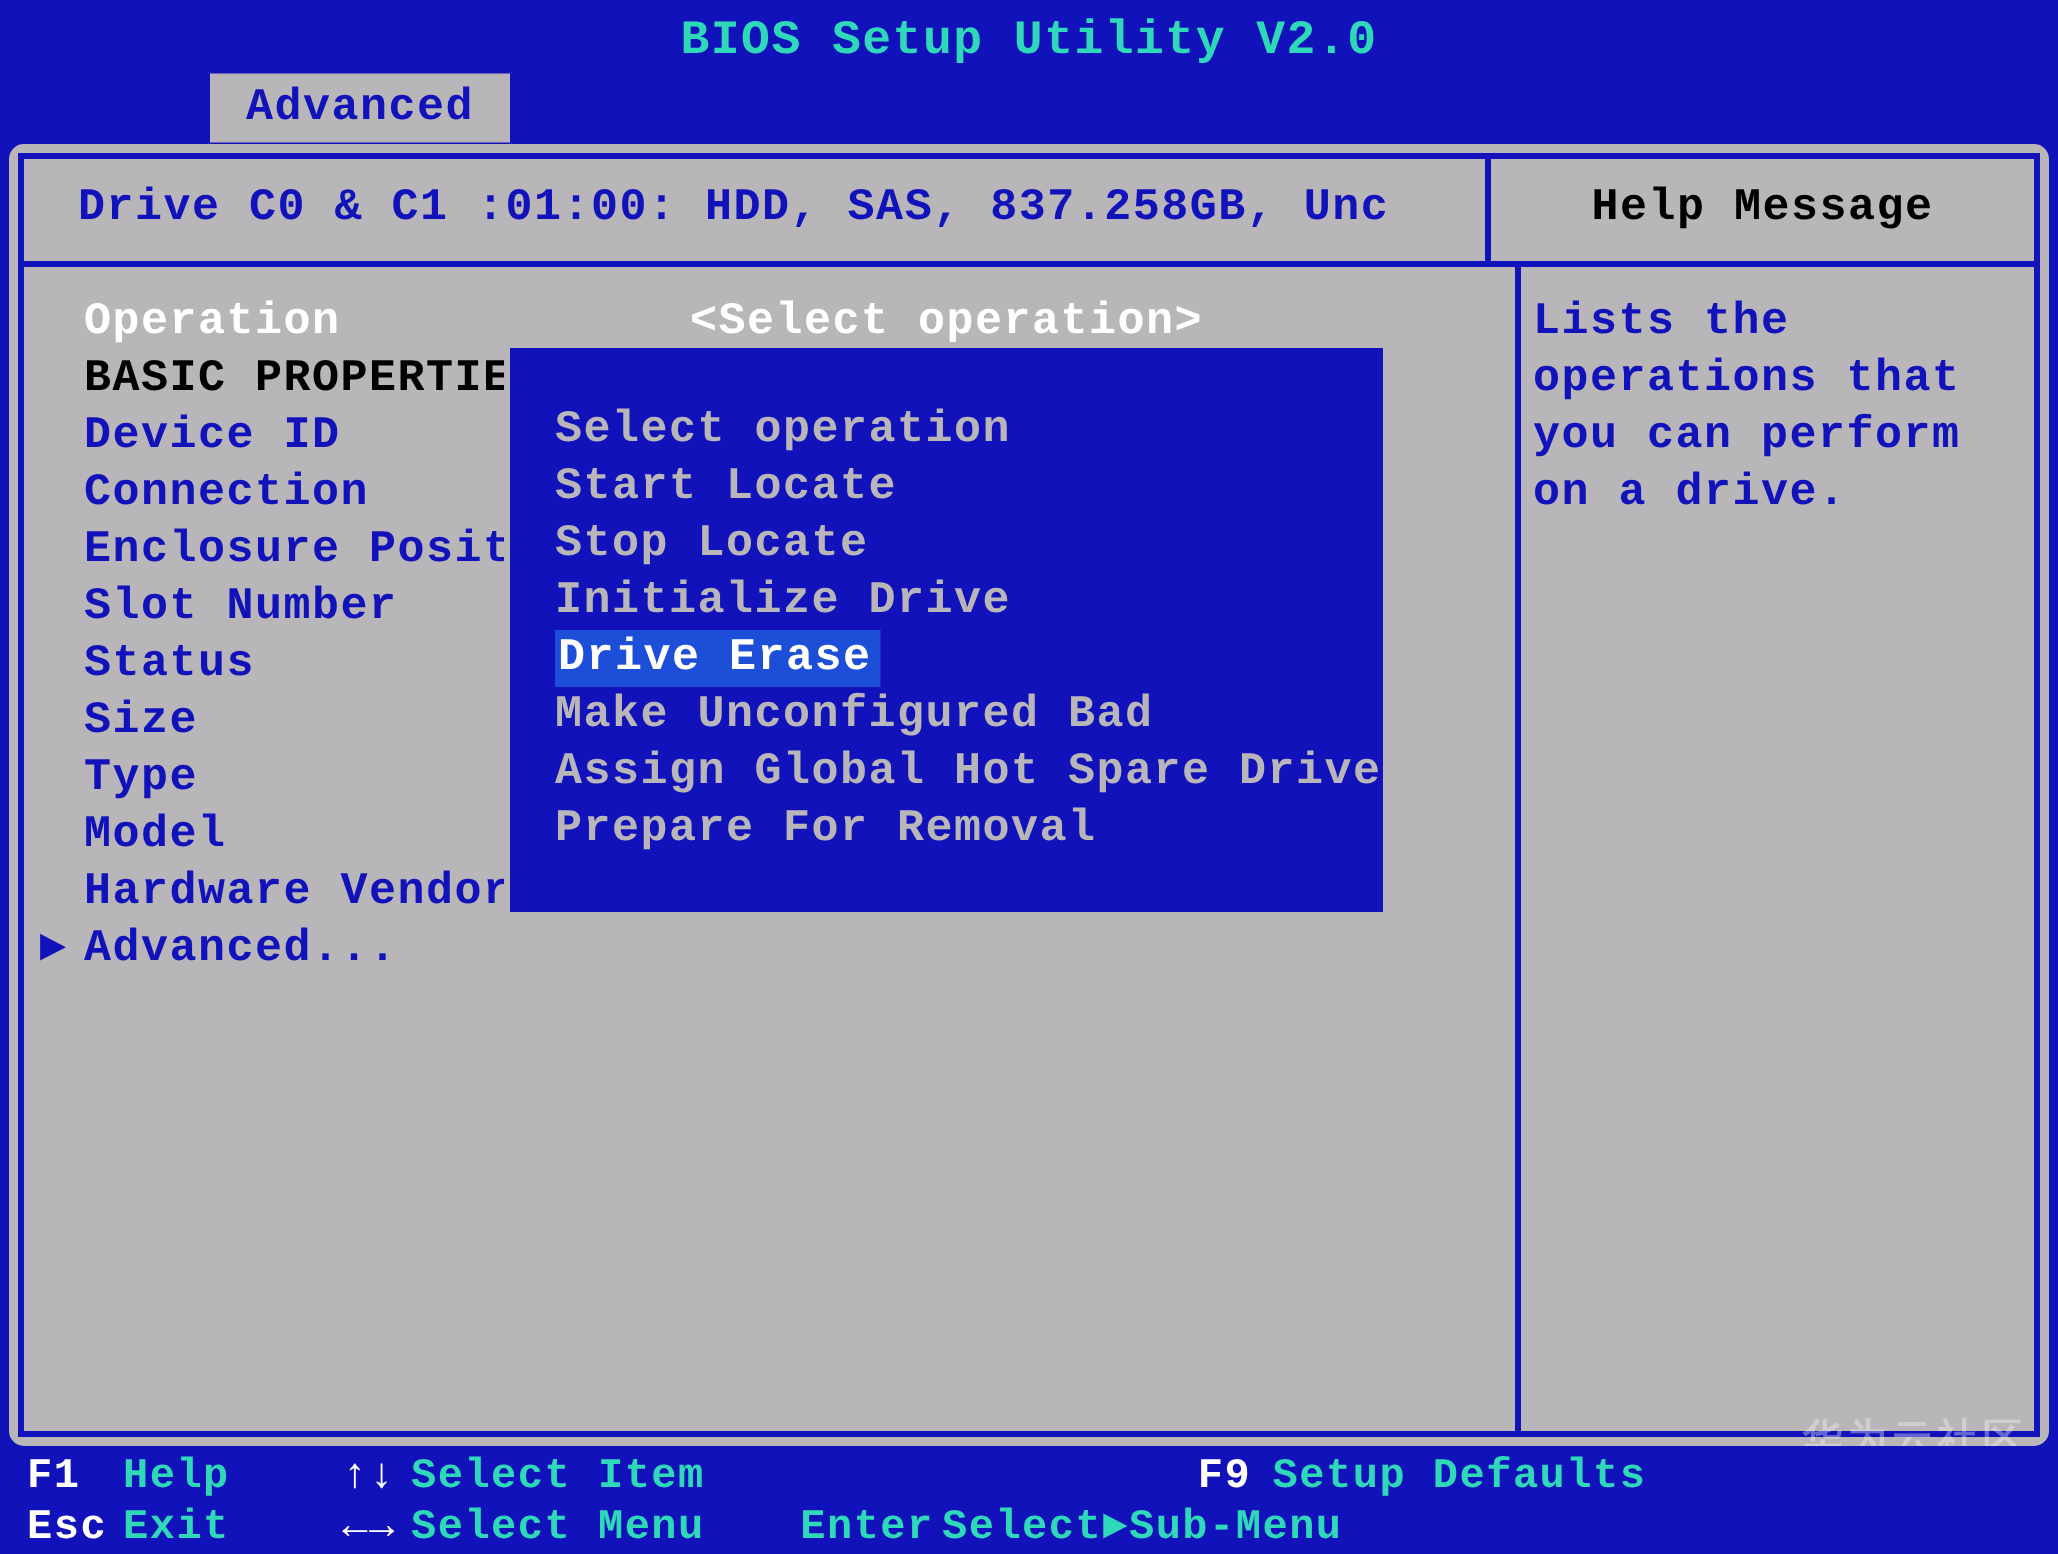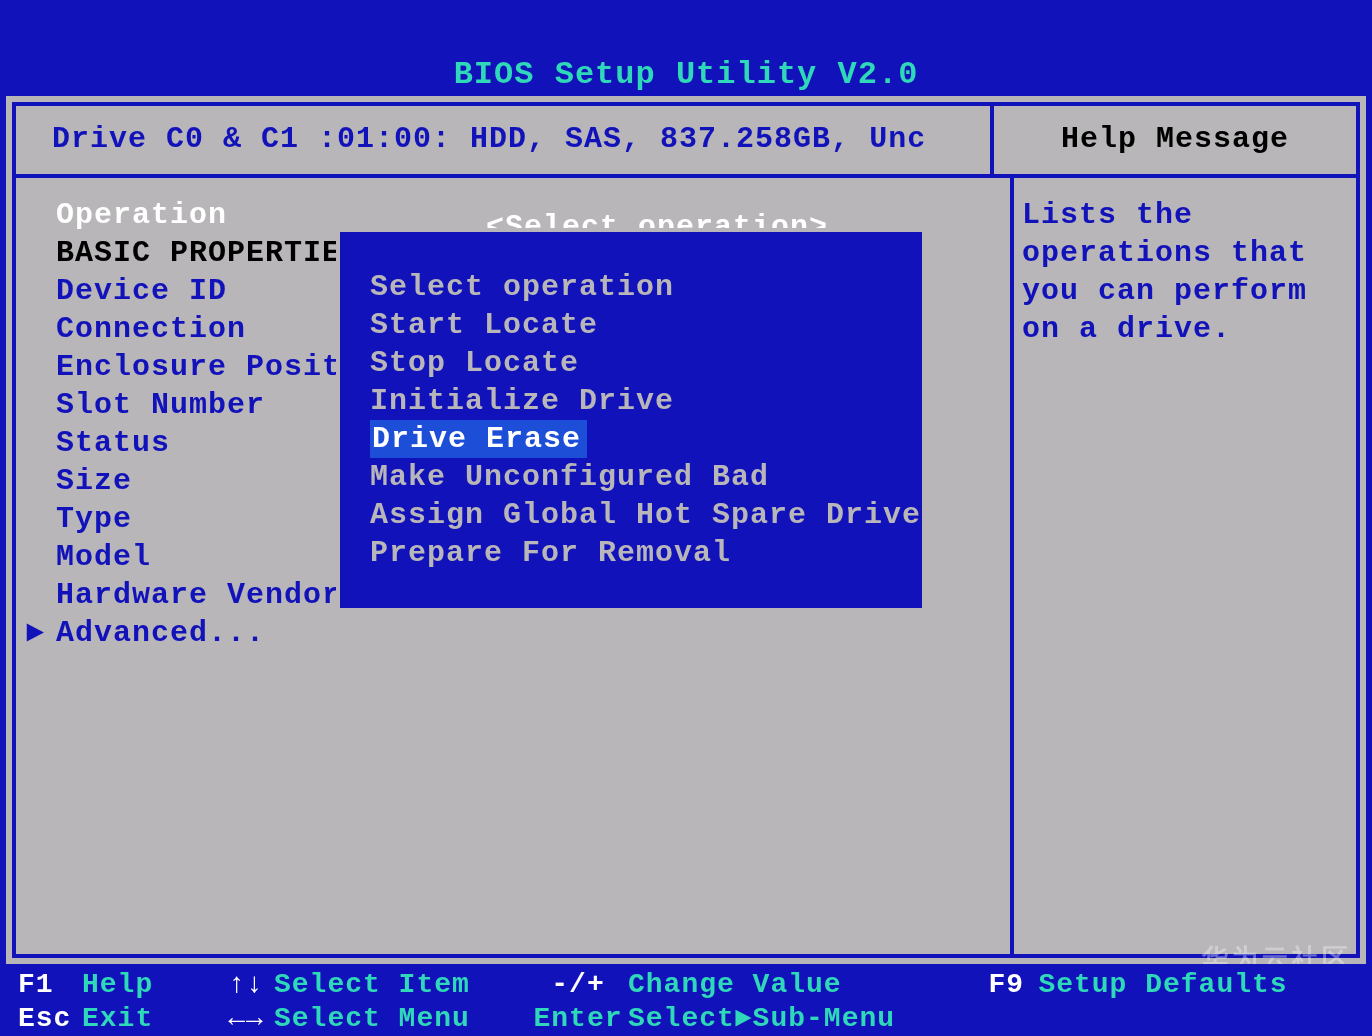--- a/index.html
+++ b/index.html
@@ -12,21 +12,20 @@
     font-size: 30px;
     overflow: hidden;
     position: relative;
     letter-spacing: 1px;
   }
   .title-bar {
     text-align: center;
     color: #2fd8b8;
     padding: 8px 0 4px 0;
     font-size: 32px;
-    margin-top: 48px;
   }
   .tab-row {
     height: 48px;
     position: relative;
   }
   .tab {
     position: absolute;
     left: 140px;
     top: 0;
     background: #b8b6b8;
@@ -34,20 +33,21 @@
     padding: 6px 24px 6px 24px;
     font-size: 30px;
   }
   .main-frame {
     position: absolute;
     left: 6px;
     right: 6px;
     top: 96px;
     bottom: 72px;
     background: #b8b6b8;
+    border-radius: 10px;
   }
   .inner {
     position: absolute;
     inset: 6px;
     background: #b8b6b8;
   }
   .header-row {
     position: absolute;
     left: 0; right: 0; top: 0;
     height: 76px;
@@ -94,23 +94,22 @@
   .prop-line {
     height: 38px;
     line-height: 38px;
     white-space: nowrap;
   }
   .op-label {
     color: #fff;
   }
   .op-value {
     position: absolute;
-    left: 470px;
-    color: #fff;
-    margin-top: 12px;
+    left: 444px;
+    color: #fff;
   }
   .section-label {
     color: #000;
   }
   .adv-arrow {
     position: absolute;
     left: 10px;
     color: #1212ba;
   }
   .popup {
@@ -217,21 +216,20 @@
 
   </div>
 </div>
 
 <div class="watermark">华为云社区</div>
 
 <div class="footer">
   <div class="footer-row">
     <span class="fcol1"><span class="fk">F1</span><span>Help</span></span>
     <span class="fcol2"><span class="fa">↑↓</span><span>Select Item</span></span>
-    <span class="fcol3"><span class="fa" style="width:100px">-/+</span><span>Change Value</span></span>
     <span class="fcol4"><span class="fk">F9</span><span>Setup Defaults</span></span>
   </div>
   <div class="footer-row">
     <span class="fcol1"><span class="fk">Esc</span><span>Exit</span></span>
     <span class="fcol2"><span class="fa">←→</span><span>Select Menu</span></span>
     <span class="fcol3"><span class="fa" style="width:100px;color:#2fd8b8">Enter</span><span>Select►Sub-Menu</span></span>
   </div>
 </div>
 
 </body></html>

